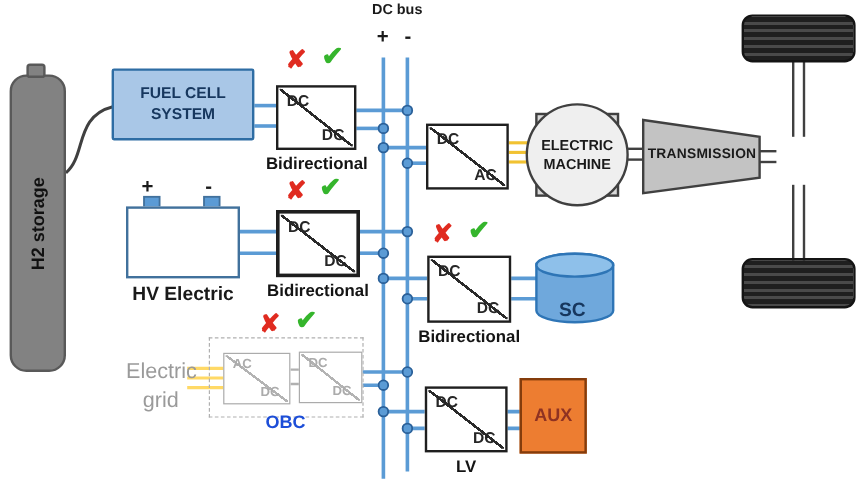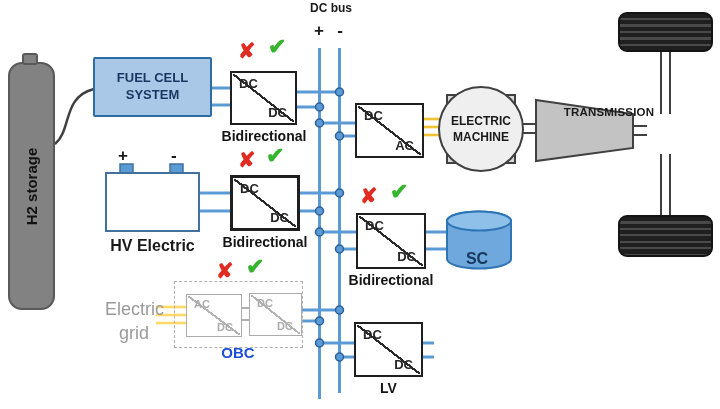--- a/index.html
+++ b/index.html
@@ -45,21 +45,21 @@
   .battery{left:105px;top:172px;width:95px;height:60px;background:#fff;border:2px solid #41719c;box-sizing:border-box;}
   .batplus{left:118px;top:146px;font-size:17px;font-weight:700;}
   .batminus{left:171px;top:146px;font-size:17px;font-weight:700;}
   .hvlabel{left:95px;top:237px;width:115px;text-align:center;font-size:16px;font-weight:700;}
 
   
   .tab{position:absolute;width:12px;height:12px;background:#d9d9d9;border:2px solid #404040;box-sizing:border-box;}
   .machine{left:438px;top:86px;width:86px;height:86px;border-radius:50%;background:#efefef;border:2.5px solid #404040;
     box-sizing:border-box;display:flex;align-items:center;justify-content:center;text-align:center;}
   .machine span{font-size:12px;font-weight:700;width:62px;line-height:1.35;}
-  .translabel{left:538px;top:106px;width:94px;text-align:center;font-size:11.5px;font-weight:700;letter-spacing:.2px;padding-left:24px;}
+  .translabel{left:538px;top:123px;width:94px;text-align:center;font-size:11.5px;font-weight:700;letter-spacing:.2px;}
   .fd{left:645px;top:113px;width:42px;height:42px;border-radius:50%;background:#fff;border:2px solid #404040;
     box-sizing:border-box;display:flex;align-items:center;justify-content:center;font-size:13px;font-weight:600;}
   .wheel{left:618px;width:95px;background:repeating-linear-gradient(180deg,#1f1f1f 0 4px,#4a4a4a 4px 6.5px);
     border:2px solid #141414;border-radius:9px;box-sizing:border-box;}
   .wheel.top{top:12px;height:40px;}
   .wheel.bottom{top:215px;height:42px;}
 
   
   .sclabelwrap{left:447px;top:215px;width:60px;height:53px;display:flex;align-items:flex-end;justify-content:center;}
   .sclabelwrap span{font-size:16px;font-weight:700;color:#17375e;}
@@ -254,14 +254,17 @@
   <div class="abs obclabel">OBC</div>
   <div class="abs gridlabel">
     <span>Electric grid</span>
   </div>
 
   <div class="conv" style="left:354px;top:322px;width:69px;height:55px;">
     <span class="tl">DC</span>
     <span class="br">DC</span>
   </div>
   <div class="convlabel" style="left:354px;top:380px;width:69px;">LV</div>
+  <div class="abs aux">
+    <span>AUX</span>
+  </div>
 
 </div>
 
 </body></html>

